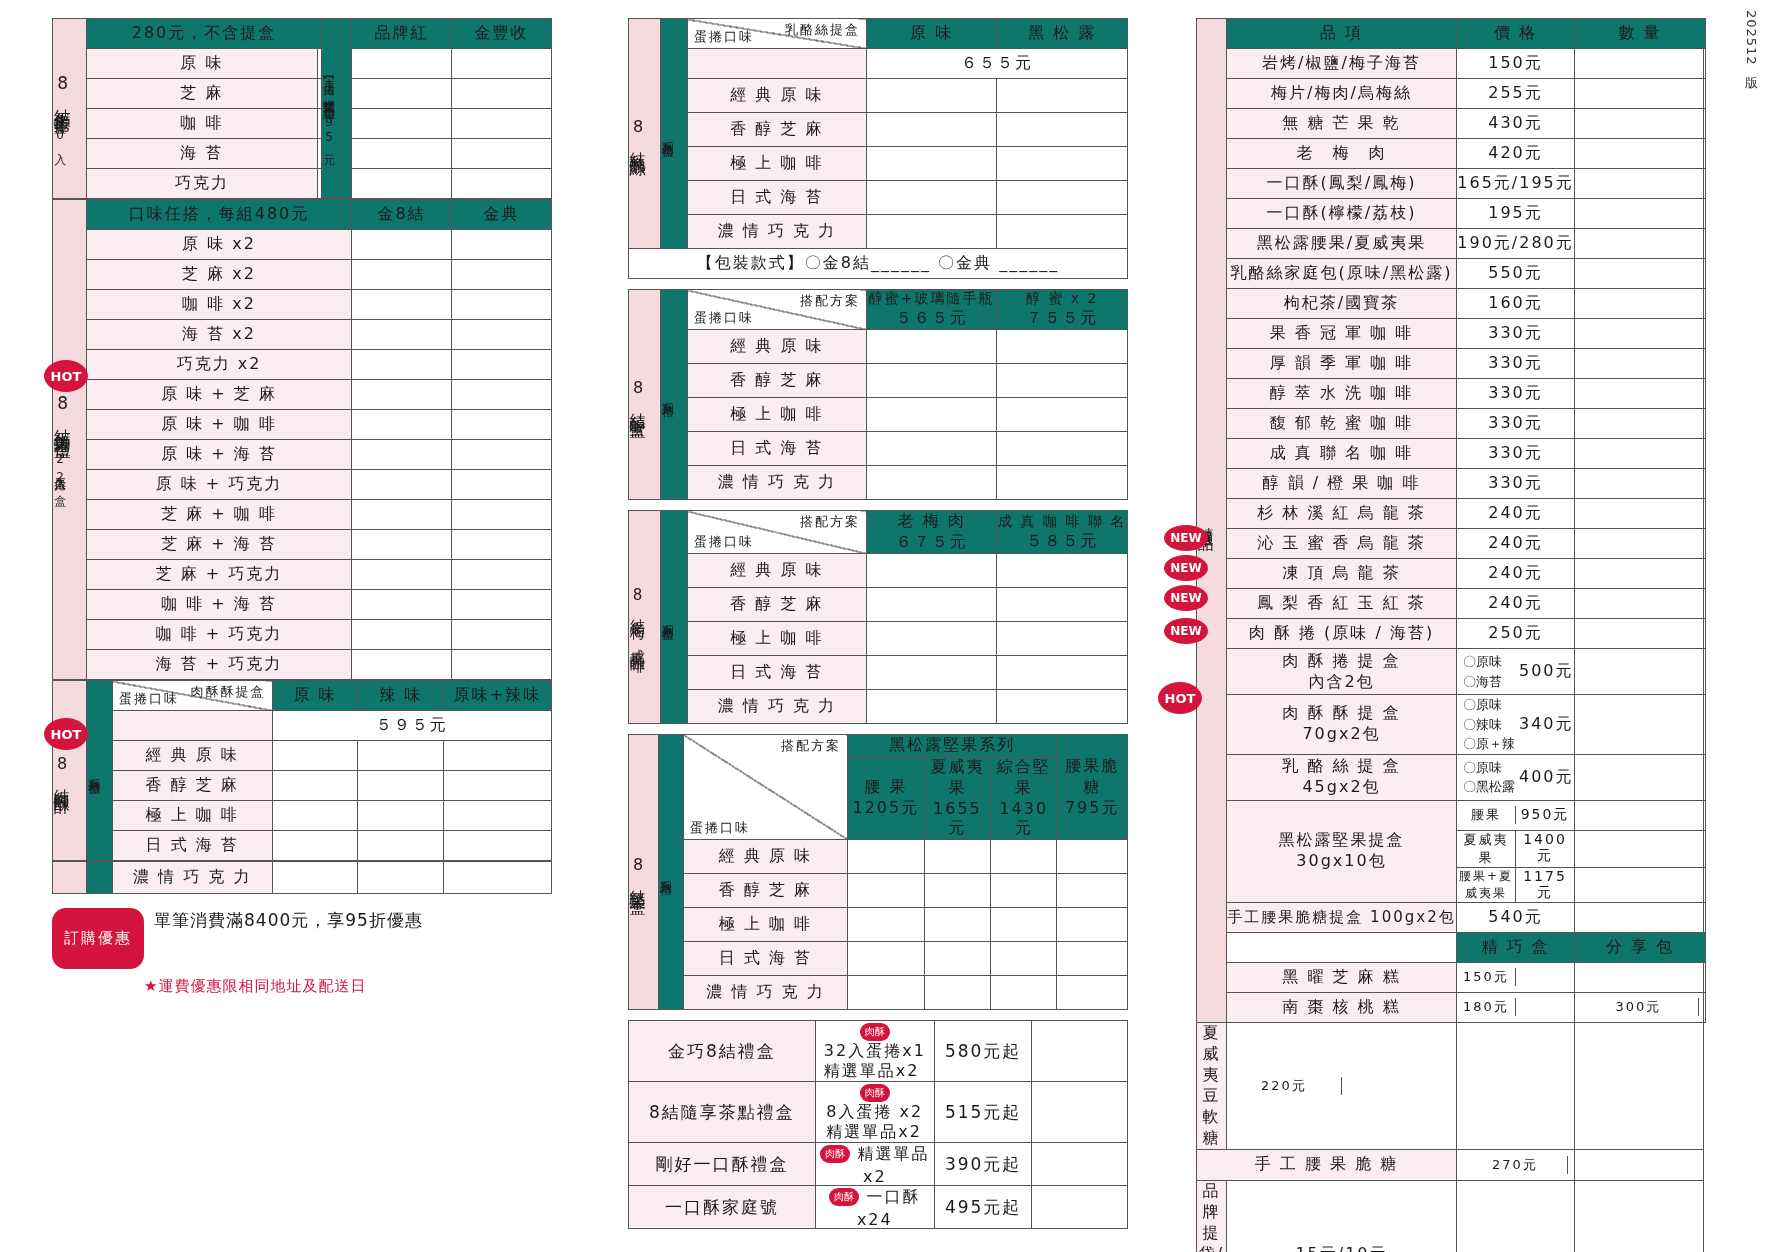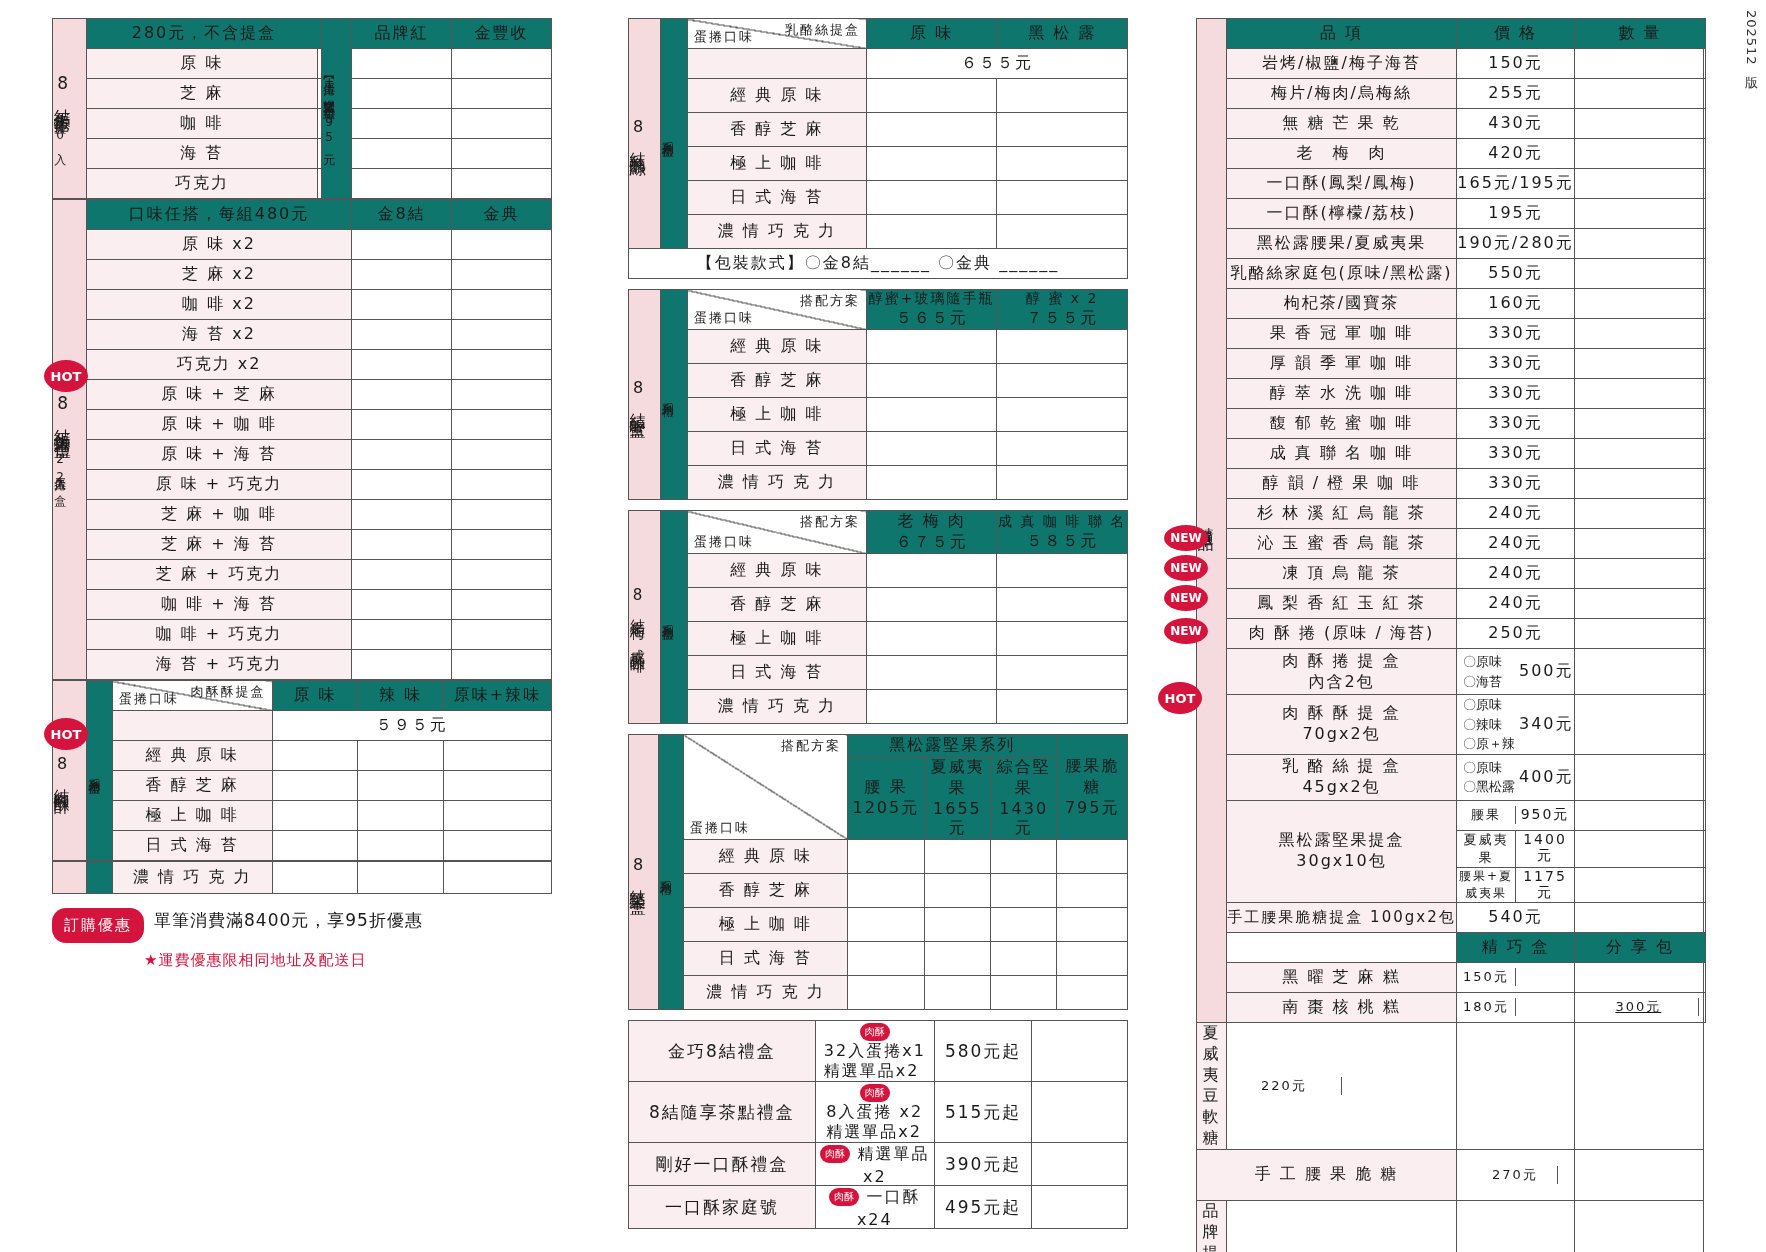--- a/index.html
+++ b/index.html
@@ -64,21 +64,21 @@
     letter-spacing: 0;
   }
   .hot-badge { width: 44px; height: 32px; border-radius: 22px/16px; }
   .new-badge { width: 44px; height: 26px; border-radius: 22px/13px; font-size: 12px; }
 
   .label-pill {
     display: inline-block;
     background: #d4143c;
     color: #fff;
     border-radius: 14px;
-    padding: 8px 12px;
+    padding: 21px 12px;
     font-size: 15px;
     letter-spacing: 2px;
     white-space: nowrap;
   }
 
   .footer-note { margin-top: 14px; }
   .footer-row { display: flex; align-items: flex-start; margin-bottom: 8px; }
   .footer-txt { margin-left: 10px; font-size: 17px; letter-spacing: 1px; line-height: 1.45; }
   .star { color: #d4143c; font-size: 15px; margin-left: 92px; letter-spacing: 1px; }
 
@@ -845,21 +845,21 @@
         <td></td>
       </tr>
       <tr>
         <td class="lightpink">南 棗 核 桃 糕</td>
         <td style="padding:0;">
           <div style="display:flex;">
             <div style="flex:1; border-right:1px solid #555; font-size:13px;">180元</div>
             <div style="flex:1;"></div>
           </div>
         </td>
-        <td style="padding:4px;text-decoration:underline;">
+        <td style="padding:4px;">
           <div style="display:flex;">
             <div style="flex:1; border-right:1px solid #555; font-size:13px;">300元</div>
           </div>
         </td>
         <td></td>
       </tr>
       <tr>
         <td class="lightpink">夏 威 夷 豆 軟 糖</td>
         <td style="padding:0;">
           <div style="display:flex;">
@@ -869,21 +869,21 @@
         </td>
         <td style="padding:0;">
           <div style="display:flex;">
             <div style="flex:1; border-right:1px solid #555;"></div>
           </div>
         </td>
         <td></td>
       </tr>
       <tr>
         <td class="lightpink" colspan="2">手 工 腰 果 脆 糖</td>
-        <td style="padding:16px;">
+        <td style="padding:6px;">
           <div style="display:flex;">
             <div style="flex:1; border-right:1px solid #555; font-size:13px;">270元</div>
           </div>
         </td>
         <td></td>
       </tr>
       <tr>
         <td class="lightpink">品牌提袋/小禮袋</td>
         <td>15元/10元</td>
         <td></td>

